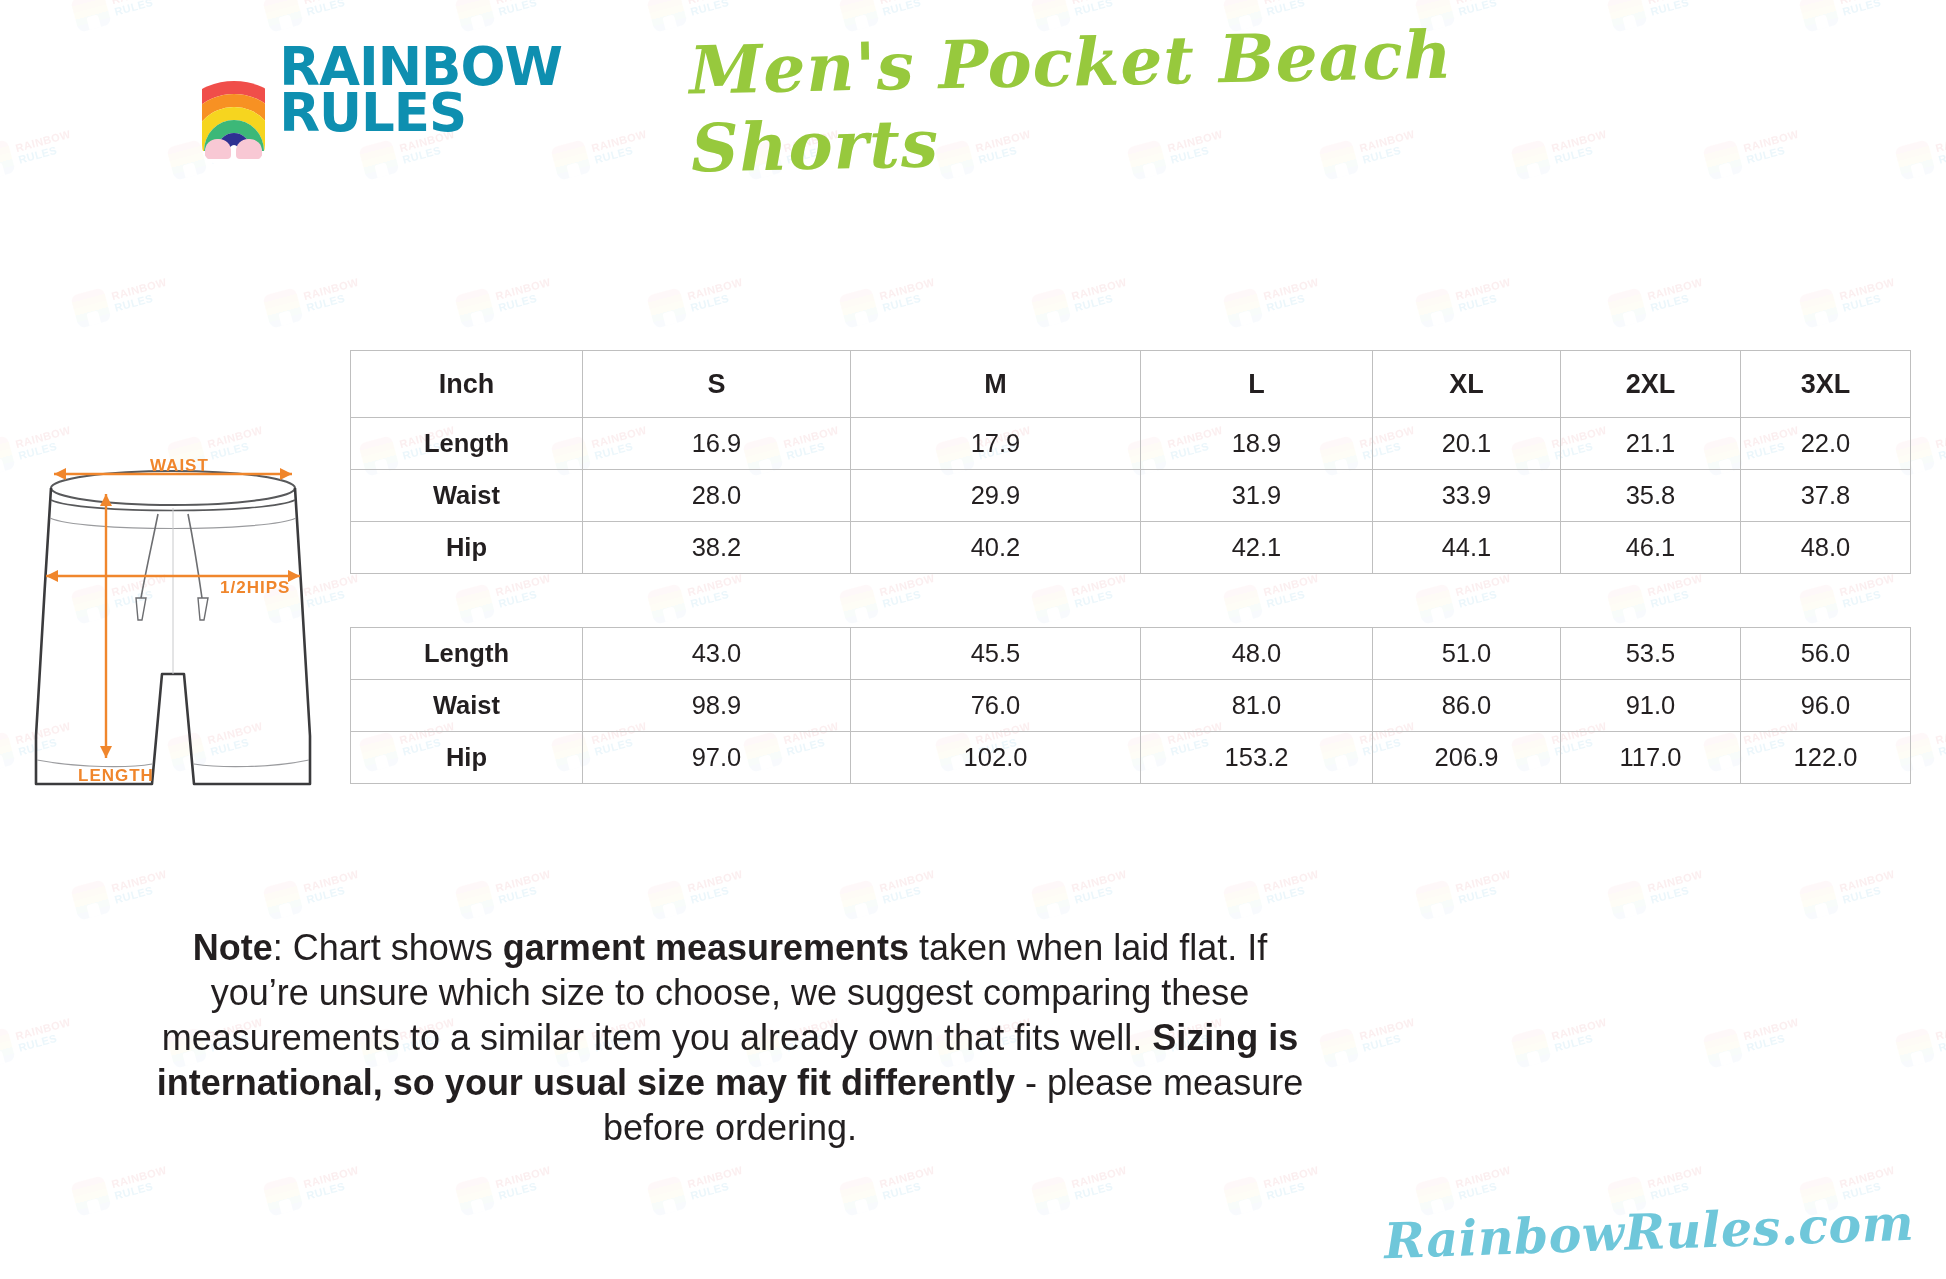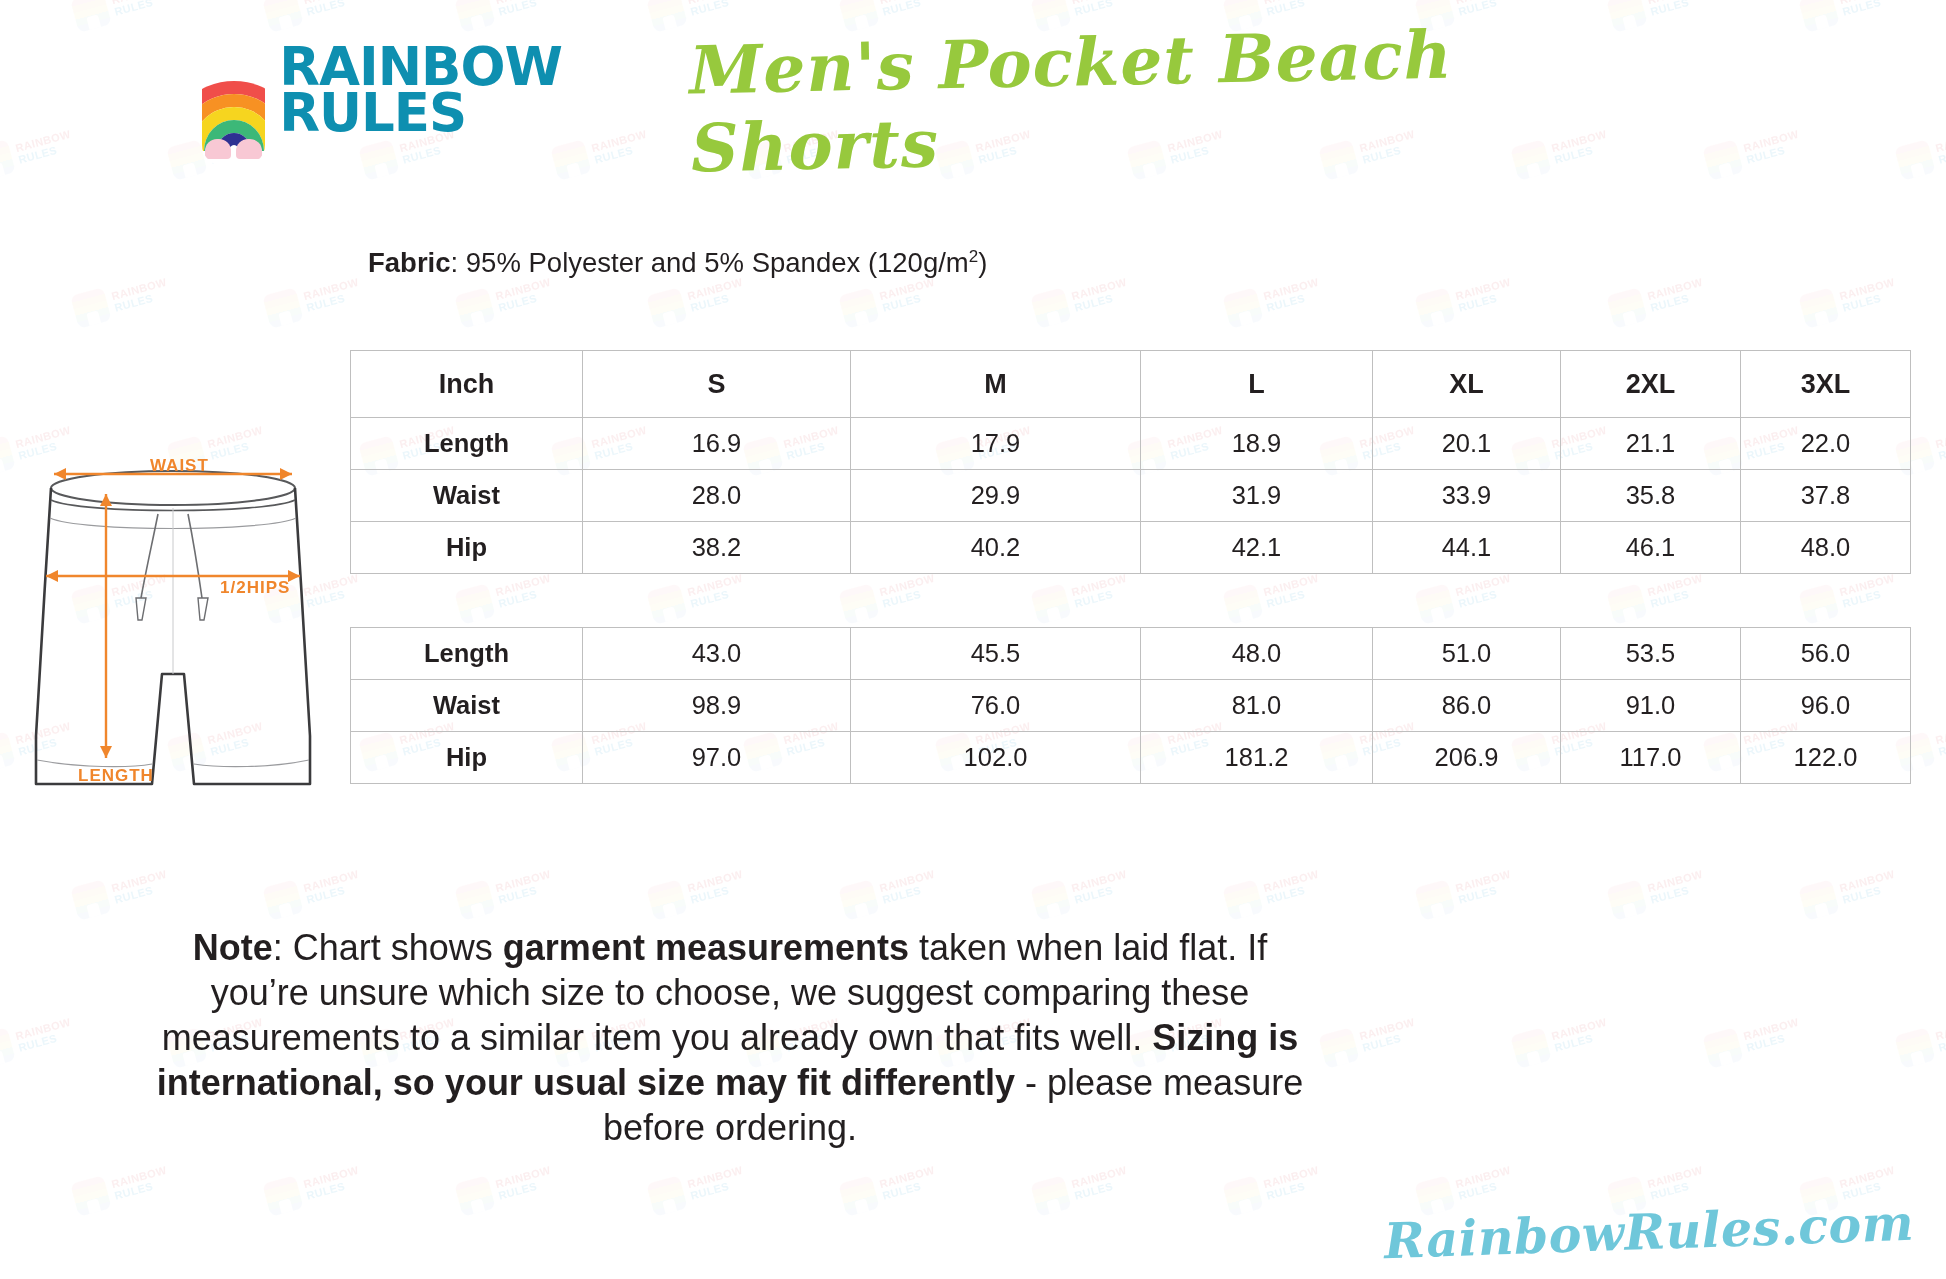--- a/index.html
+++ b/index.html
@@ -936,23 +936,20 @@
     </div>
     <div class="brand-words">
       <div class="l1">RAINBOW</div>
       <div class="l2">RULES</div>
     </div>
   </div>
 
   <div class="title">Men's Pocket Beach Shorts</div>
 
   <div class="fit-block">
-    <div>
-      <b>Fabric</b><span>: 95% Polyester and 5% Spandex (120g/m</span><sup>2</sup><span>)</span>
-    </div>
   </div>
 
   <table class="size-table inch">
     <colgroup>
       <col class="c0">
         <col class="c1">
         <col class="c2">
         <col class="c3">
         <col class="c4">
         <col class="c5">
@@ -1024,21 +1021,21 @@
         <td>76.0</td>
         <td>81.0</td>
         <td>86.0</td>
         <td>91.0</td>
         <td>96.0</td>
       </tr>
       <tr>
         <td class="rowhead">Hip</td>
         <td>97.0</td>
         <td>102.0</td>
-        <td>181.2</td>
+        <td>153.2</td>
         <td>206.9</td>
         <td>117.0</td>
         <td>122.0</td>
       </tr>
     </tbody>
   </table>
 
   <div class="diagram">
     <svg width="330" height="350" viewBox="0 0 330 350">
 

